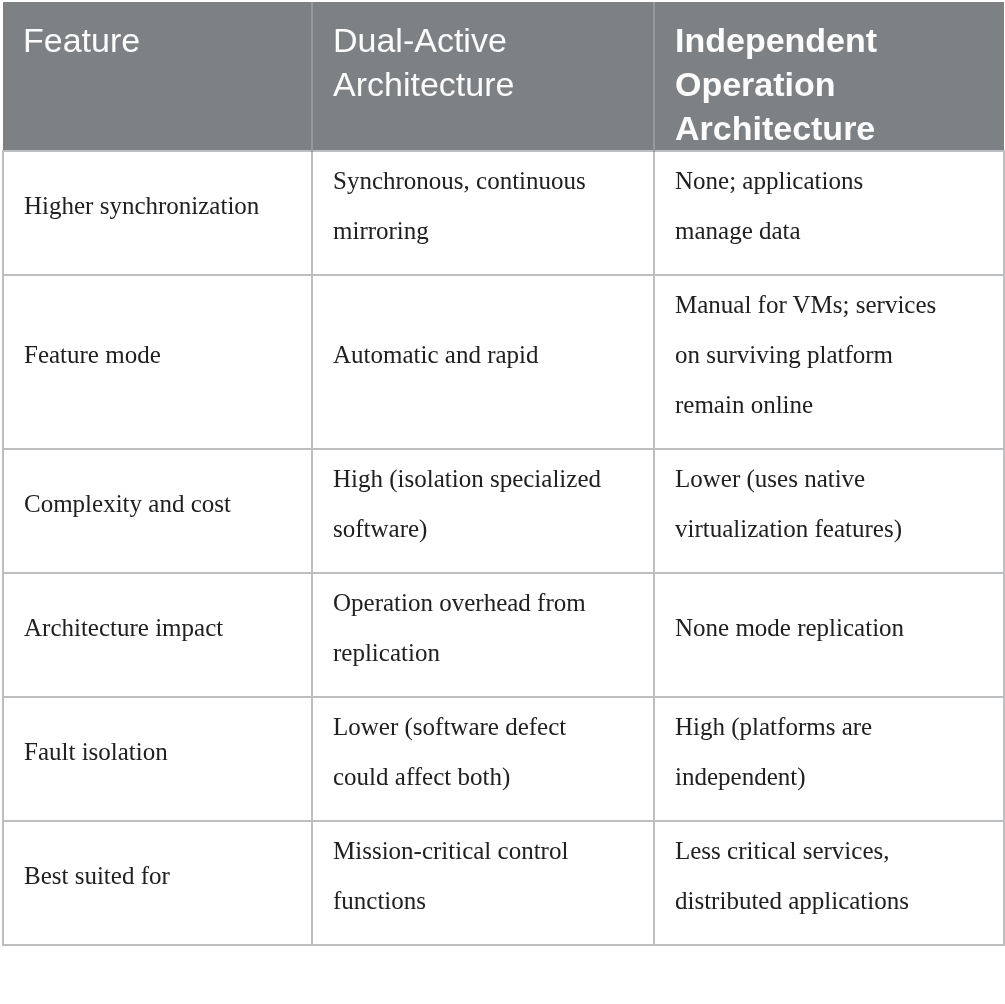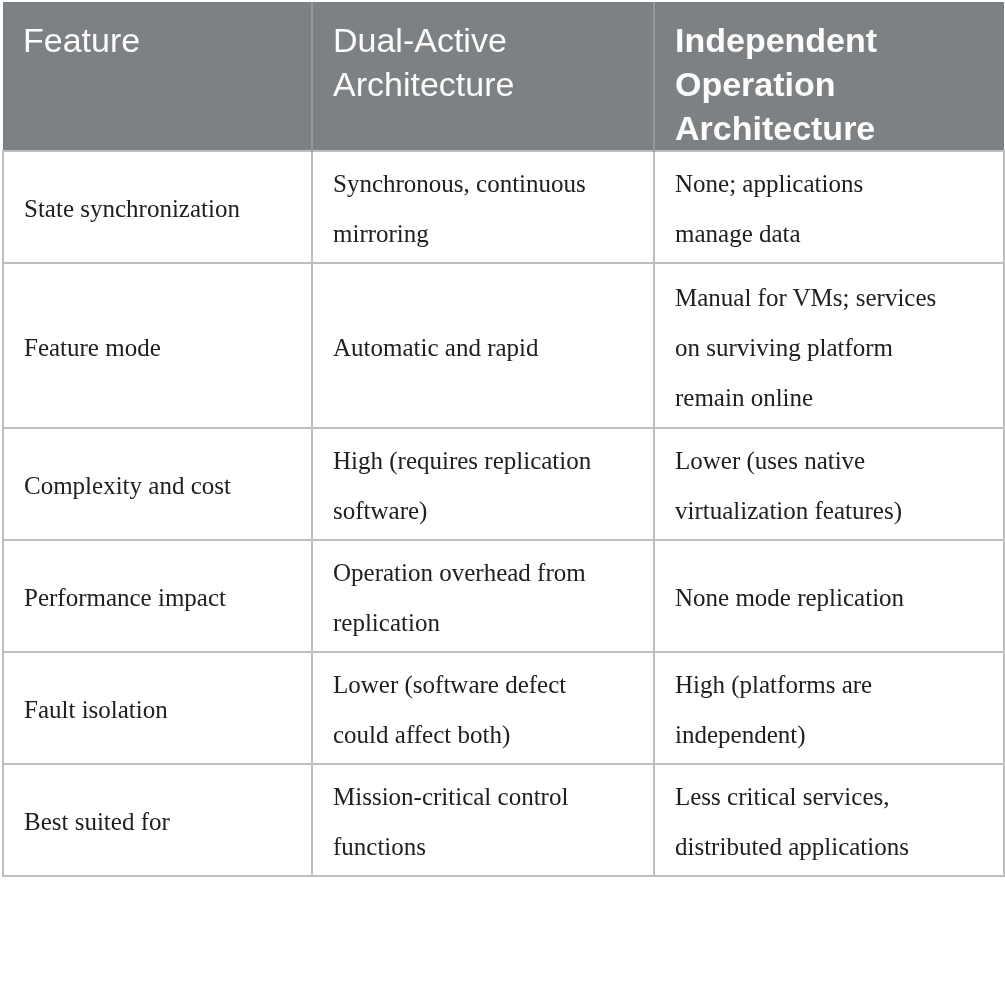--- a/index.html
+++ b/index.html
@@ -41,21 +41,21 @@
   thead tr { height: 148px; }
   
   tbody td {
     border: 2px solid #bcbebf;
     font-family: "Liberation Serif", "DejaVu Serif", serif;
     font-size: 25px;
     line-height: 50px;
     color: #202020;
     text-align: left;
     vertical-align: middle;
-    padding: 4px 18px 0 20px;
+    padding: 4px 18px 18px 20px;
     white-space: pre-line;
     background: #ffffff;
   }
   tbody tr { height: 112px; }
   tbody tr.tall { height: 165px; }
 </style>
 </head>
 <body>
 
 <div class="page">
@@ -70,42 +70,42 @@
         <th>Feature</th>
         <th>Dual-Active
 Architecture</th>
         <th>Independent
 Operation
 Architecture</th>
       </tr>
     </thead>
     <tbody>
       <tr>
-        <td>State synchronization</td>
+        <td>Higher synchronization</td>
         <td>Synchronous, continuous
 mirroring</td>
         <td>None; applications
 manage data</td>
       </tr>
       <tr class="tall">
         <td>Feature mode</td>
         <td>Automatic and rapid</td>
         <td>Manual for VMs; services
 on surviving platform
 remain online</td>
       </tr>
       <tr>
         <td>Complexity and cost</td>
-        <td>High (requires replication
+        <td>High (isolation specialized
 software)</td>
         <td>Lower (uses native
 virtualization features)</td>
       </tr>
       <tr>
-        <td>Performance impact</td>
+        <td>Architecture impact</td>
         <td>Operation overhead from
 replication</td>
         <td>None mode replication</td>
       </tr>
       <tr>
         <td>Fault isolation</td>
         <td>Lower (software defect
 could affect both)</td>
         <td>High (platforms are
 independent)</td>

